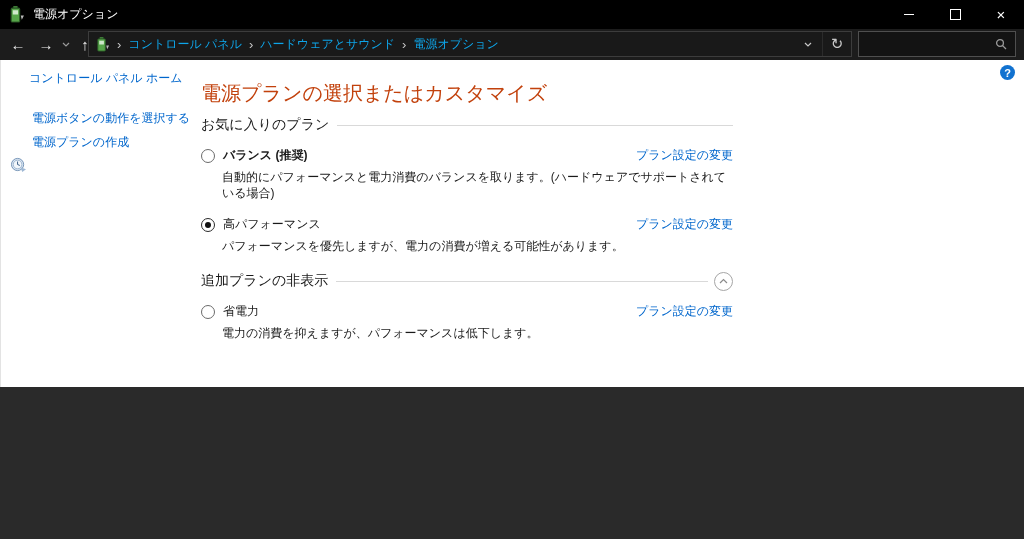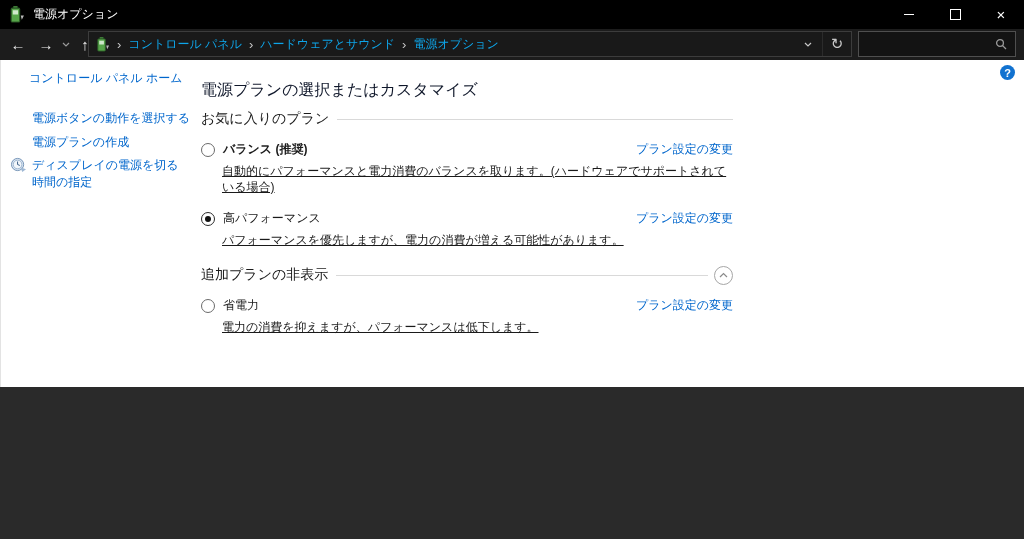--- a/index.html
+++ b/index.html
@@ -44,35 +44,35 @@
   .side-home{position:absolute;left:28px;top:10px;}
   .side-task1{position:absolute;left:31px;top:50px;}
   .side-task2{position:absolute;left:31px;top:74px;}
   .side-task3{position:absolute;left:31px;top:97px;width:156px;line-height:17px;}
   .side-task3-icon{position:absolute;left:9px;top:97px;width:17px;height:15px;}
   .see-also-head{position:absolute;left:12px;top:425px;color:#6d6d6d;font-size:12px;}
   .see-also-link{position:absolute;left:12px;top:450px;}
 
   
   .main{position:absolute;left:200px;top:0;width:532px;}
-  .page-title{margin-top:20px;color:#0f172a;font-size:16px;font-weight:500;}
+  .page-title{margin-top:20px;color:#c2410c;font-size:20px;font-weight:500;}
   .intro{margin-top:11px;font-size:12px;color:#1a1a1a;line-height:19px;}
   .intro a{color:#0066cc;text-decoration:underline;}
   .sect{display:flex;align-items:center;margin-top:9px;height:18px;}
   .sect-label{font-size:14px;color:#1a1a1a;white-space:nowrap;}
   .sect-rule{flex:1;height:1px;background:#d9d9d9;margin-left:8px;}
   .collapse-btn{width:17px;height:17px;border:1px solid #a6a6a6;border-radius:50%;margin-left:6px;display:flex;align-items:center;justify-content:center;flex:0 0 auto;}
   .plan-head{display:flex;align-items:center;margin-top:13px;}
   .radio{width:12px;height:12px;border:1px solid #6b6b6b;border-radius:50%;margin-right:8px;position:relative;flex:0 0 auto;background:#fff;}
   .radio.checked{border-color:#2b2b2b;}
   .radio.checked::after{content:"";position:absolute;left:3px;top:3px;width:6px;height:6px;border-radius:50%;background:#111111;}
   .plan-name{font-size:12px;color:#1a1a1a;}
   .plan-name.bold{font-weight:bold;}
   .plan-link{margin-left:auto;color:#0066cc;font-size:12px;cursor:pointer;}
-  .plan-desc{margin:5px 0 0 21px;font-size:12px;color:#1a1a1a;line-height:16px;text-decoration:underline;}
+  .plan-desc{margin:5px 0 0 21px;font-size:12px;color:#1a1a1a;line-height:16px;}
   .gap-lg{margin-top:18px;}
   .gap-md{margin-top:15px;}
 </style>
 </head>
 <body>
 
 <div id="win">
 
   <div class="titlebar">
     <svg class="app-icon" viewBox="0 0 16 16">
@@ -145,21 +145,20 @@
       <span class="side-link side-home">コントロール パネル ホーム</span>
       <span class="side-link side-task1">電源ボタンの動作を選択する</span>
       <span class="side-link side-task2">電源プランの作成</span>
       <svg class="side-task3-icon" viewBox="0 0 18 16">
         <circle cx="8" cy="8" r="6.5" fill="#dce7f3" stroke="#6f8fb3" stroke-width="1"></circle>
         <circle cx="8" cy="8" r="4.6" fill="#f3f7fb" stroke="#8aa6c4" stroke-width="0.8"></circle>
         <line x1="8" y1="8" x2="8" y2="4.8" stroke="#31557f" stroke-width="1"></line>
         <line x1="8" y1="8" x2="10.4" y2="9" stroke="#31557f" stroke-width="1"></line>
         <path d="M11 11 L17 13 L13 16 Z" fill="#9fb8d4"></path>
       </svg>
-      <span class="side-link side-task3">ディスプレイの電源を切る時間の指定</span>
       <span class="see-also-head">関連項目</span>
       <span class="side-link see-also-link">ユーザー アカウント</span>
     </div>
 
     <div class="main">
       <div class="page-title">電源プランの選択またはカスタマイズ</div>
 
       <div class="sect">
         <span class="sect-label">お気に入りのプラン</span>
         <div class="sect-rule"></div>

